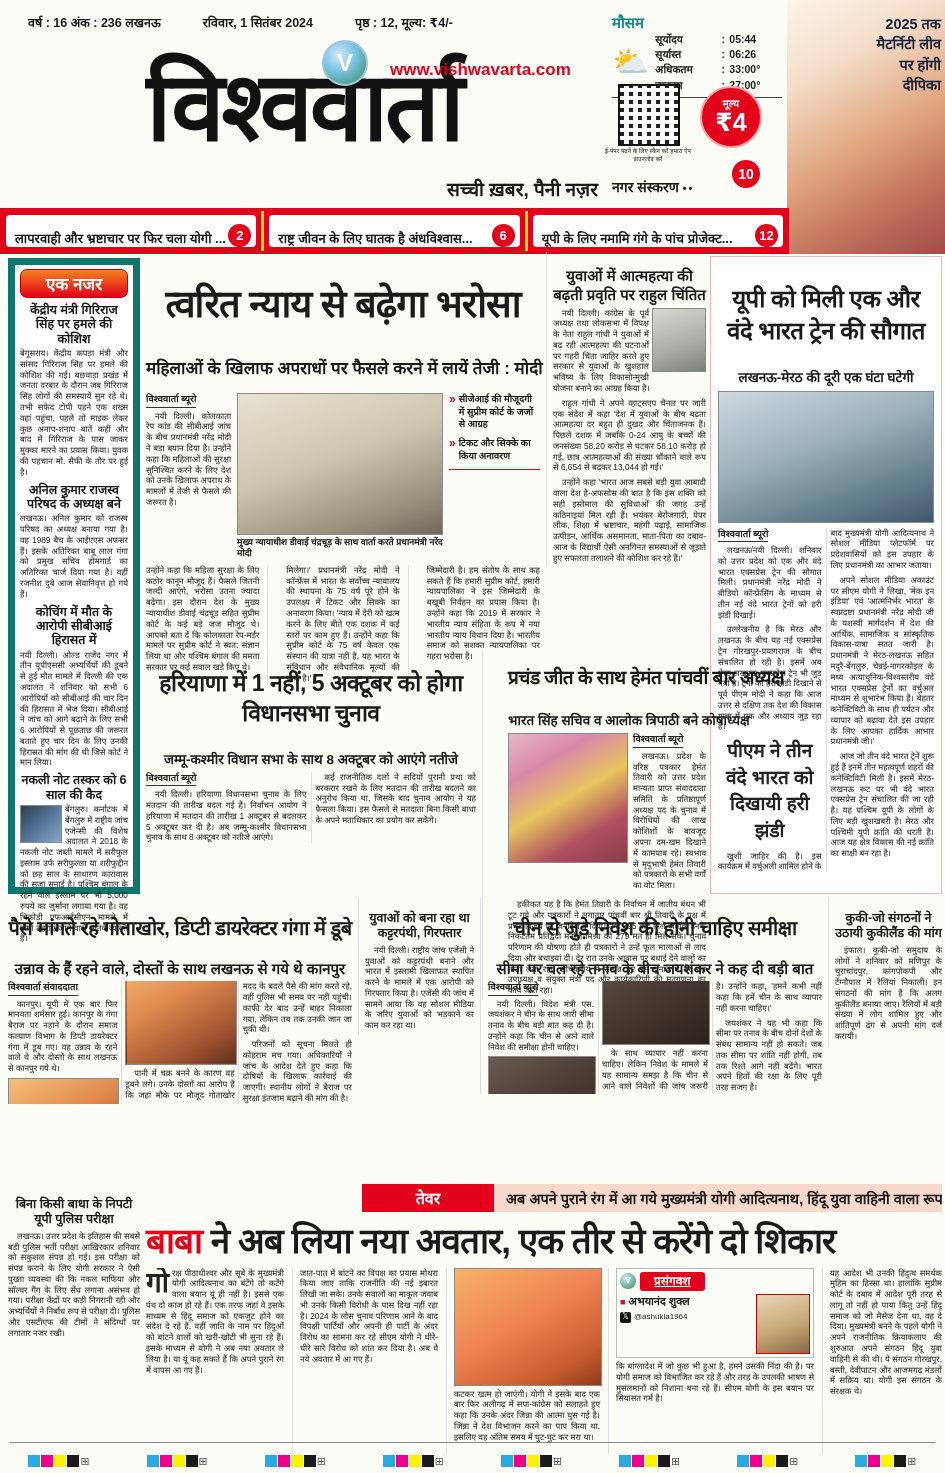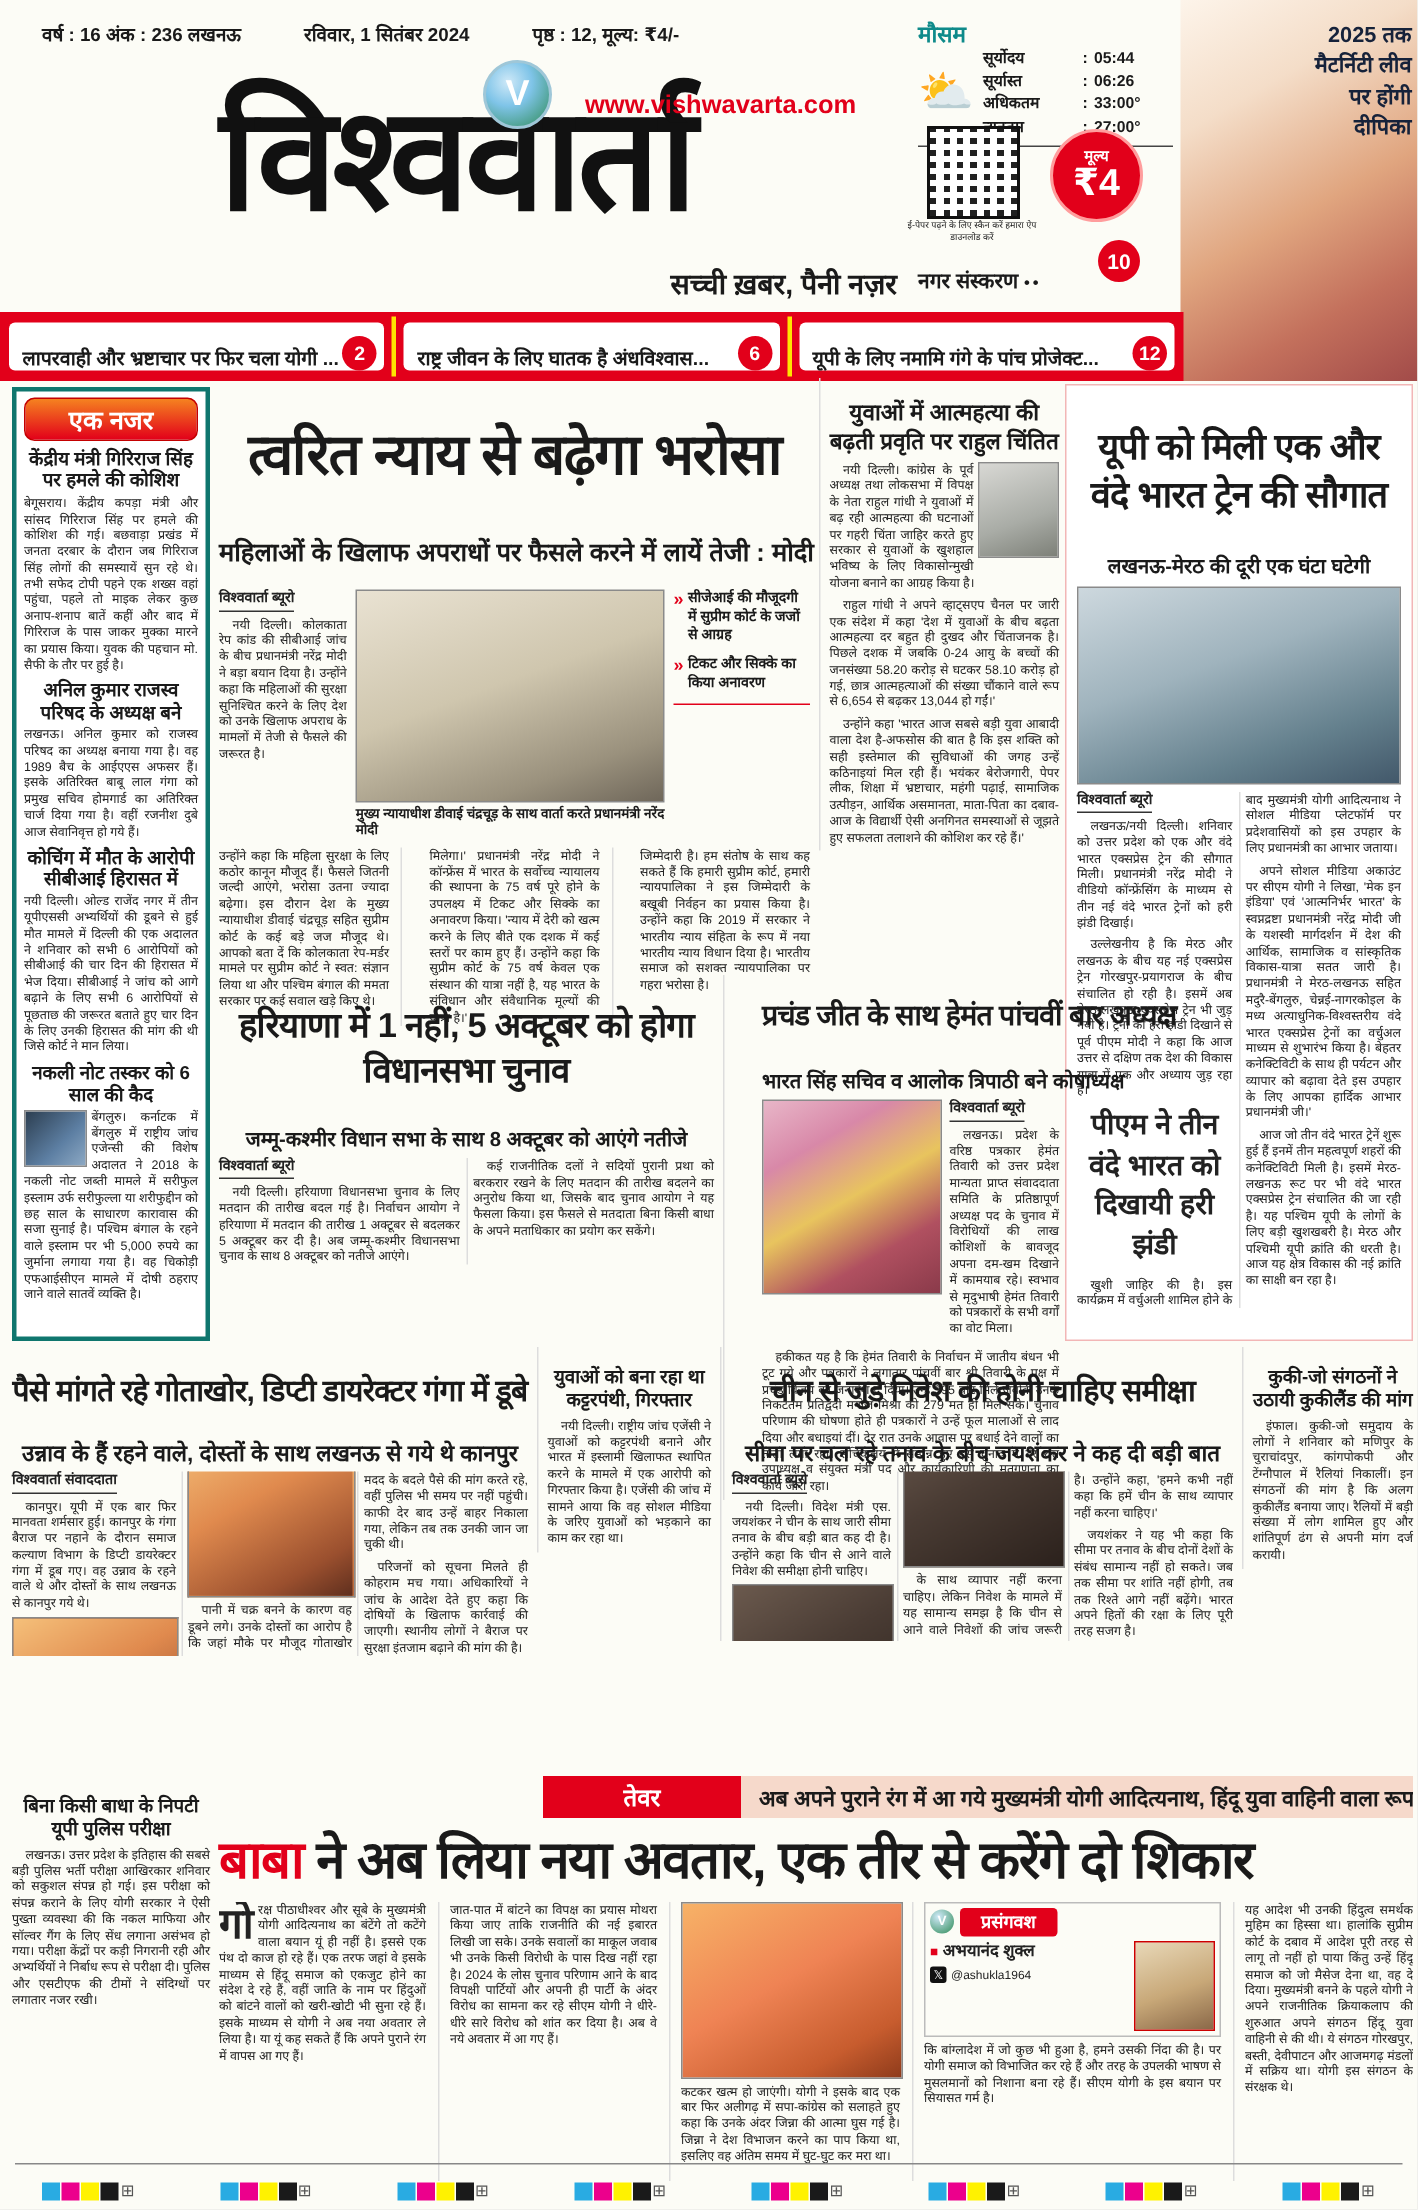--- a/index.html
+++ b/index.html
@@ -49,21 +49,21 @@
   .teaser-num{min-width:23px;height:23px;border-radius:50%;background:#e2001a;color:#fff;
               display:flex;align-items:center;justify-content:center;font-size:13px;}
   .t-sep{width:3px;height:40px;background:#ffe400;}
   
   .byline{font-weight:bold;font-size:9.5px;border-bottom:1px solid #333;display:inline-block;
           padding-bottom:1px;margin-bottom:3px;}
   .body-txt{font-size:8.3px;line-height:1.3;text-align:justify;color:#222;}
   .body-txt p{margin:0 0 4px 0;text-indent:9px;}
   .photo{border:1px solid #8a8a8a;}
   
-  .ek-nazar{position:absolute;top:258px;left:8px;width:132px;height:636px;border:3px solid #0f766e;
+  .ek-nazar{position:absolute;top:258px;left:8px;width:132px;height:636px;border:7px solid #0f766e;
             background:#fff;box-sizing:border-box;padding:4px 5px;}
   .ek-title{background:linear-gradient(#f58220,#e2001a);border:1px solid #c40000;border-radius:7px;
             color:#fff;font-size:17px;font-weight:bold;text-align:center;padding:2px 0;margin-bottom:4px;}
   .ek-h{font-size:12.5px;font-weight:bold;text-align:center;line-height:1.15;margin:5px 0 2px;}
   .mini-photo{float:left;width:40px;height:36px;margin:1px 3px 1px 0;
               background:linear-gradient(135deg,#2c3e50,#5d7fa3 60%,#8da9c4);}
   
   .lead{position:absolute;top:254px;left:146px;width:394px;}
   .lead-headline{font-size:38px;font-weight:bold;text-align:center;letter-spacing:-1px;white-space:nowrap;line-height:1.35;}
   .lead-subhead{font-size:17px;font-weight:bold;text-align:center;white-space:nowrap;margin-top:2px;}
@@ -132,21 +132,21 @@
   .tv-col:first-child{border-left:none;padding-left:0;}
   .colA{width:138px;}.colB{width:138px;}.colC{width:146px;}.colD{width:198px;}.colE{flex:1;}
   .dropcap{float:left;font-size:28px;font-weight:bold;line-height:0.9;padding:2px 3px 0 0;}
   .yogi-photo{width:100%;height:116px;margin-bottom:3px;
      background:linear-gradient(150deg,#f7b267 0%,#ef8354 45%,#c75c2e 80%,#8e3b1b 100%);}
   .prasang{border:1px solid #bbb;padding:3px;margin-bottom:3px;}
   .prasang-head{display:flex;align-items:center;gap:4px;}
   .prasang-logo{width:16px;height:16px;border-radius:50%;flex:none;
      background:radial-gradient(circle at 35% 30%,#cfe9f8,#2e8b57);color:#fff;font-size:9px;font-weight:bold;
      display:flex;align-items:center;justify-content:center;}
-  .prasang-title{background:#e2001a;color:#fff;font-size:12px;font-weight:bold;padding:2px 14px;border-radius:3px;}
+  .prasang-title{background:#e2001a;color:#fff;font-size:12px;font-weight:bold;padding:2px 14px;border-radius:3px;text-decoration:underline;}
   .prasang-flex{display:flex;gap:4px;margin-top:3px;}
   .prasang-meta{flex:1;}
   .prasang-author{font-size:11px;font-weight:bold;}
   .red-sq{color:#e2001a;font-size:9px;}
   .prasang-handle{font-size:8px;margin-top:3px;display:flex;align-items:center;gap:3px;}
   .x-icon{width:11px;height:11px;background:#111;color:#fff;font-size:8px;display:flex;
           align-items:center;justify-content:center;border-radius:2px;}
   .author-photo{width:52px;height:58px;flex:none;border:1px solid #c00;
      background:linear-gradient(160deg,#e8d8b8,#c8a878 55%,#8a6848 100%);}
   

